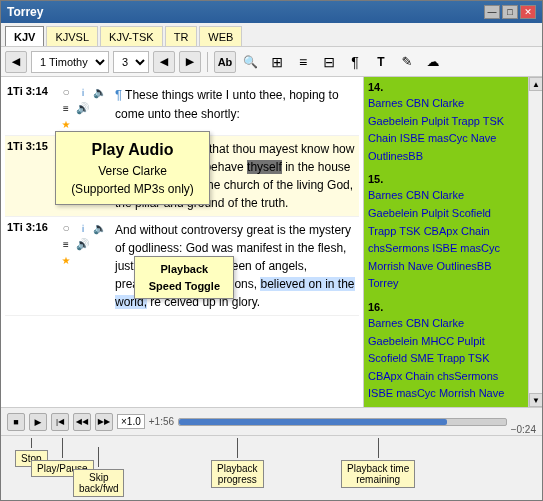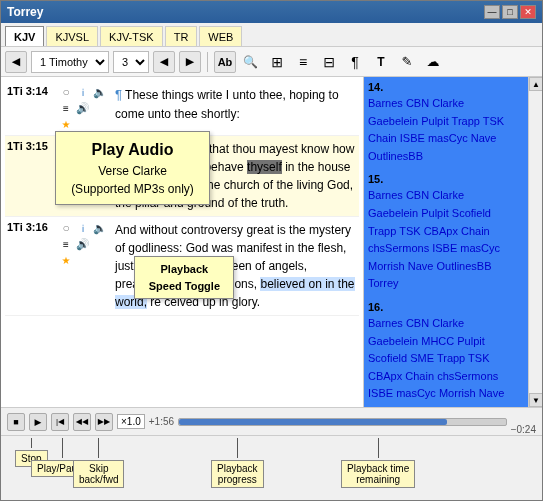--- a/index.html
+++ b/index.html
@@ -214,21 +214,21 @@
     .highlight-blue {
       background-color: #c8e0ff;
     }
 
     
     .commentary-sidebar {
       width: 165px;
       overflow-y: auto;
       border-left: 1px solid #ccc;
       padding: 4px;
-      background: #3b82f6;
+      background: #84cc16;
       font-size: 11px;
     }
 
     .commentary-num {
       font-weight: bold;
       color: #000;
       margin-bottom: 2px;
     }
 
     .commentary-links {
@@ -610,21 +610,21 @@
     <div class="annotation-item" style="left:14px;top:2px;">
       <div class="annotation-connector" style="margin-bottom:2px;"></div>
       <div class="annotation-label">Stop</div>
     </div>
 
     <div class="annotation-item" style="left:30px;top:2px;">
       <div class="annotation-connector" style="margin-bottom:2px;height:20px;"></div>
       <div class="annotation-label">Play/Pause</div>
     </div>
 
-    <div class="annotation-item" style="left:72px;top:2px;">
+    <div class="annotation-item" style="left:72px;top:11px;">
       <div class="annotation-connector" style="margin-bottom:2px;height:20px;"></div>
       <div class="annotation-label" style="max-width:65px;">Skip<br>back/fwd</div>
     </div>
 
     <div class="annotation-item" style="left:210px;top:2px;">
       <div class="annotation-connector" style="margin-bottom:2px;height:20px;"></div>
       <div class="annotation-label" style="max-width:80px;">Playback<br>progress</div>
     </div>
 
     <div class="annotation-item" style="left:340px;top:2px;">

